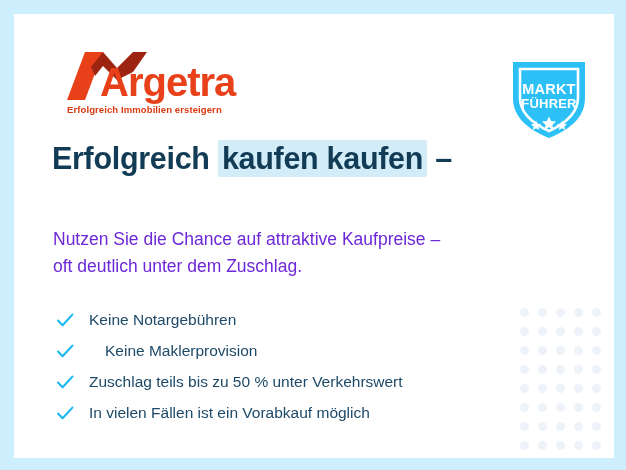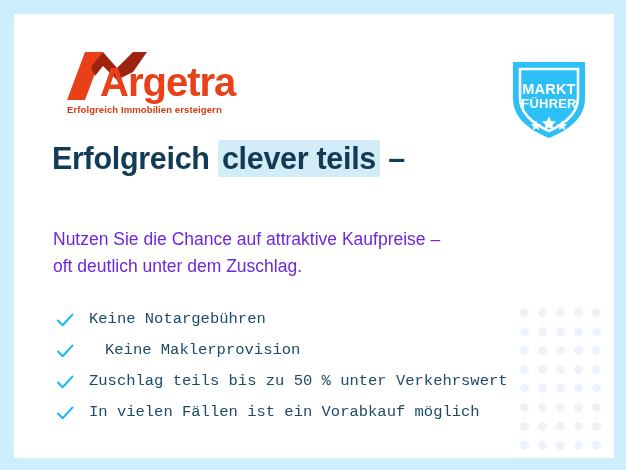--- a/index.html
+++ b/index.html
@@ -142,21 +142,20 @@
     margin-right: 13px;
     display: flex;
     align-items: center;
     justify-content: center;
   }
   #bullets .check svg { display: block; }
   #bullets .txt {
     font-size: 15.5px;
     color: #1d4a68;
     line-height: 1;
-    font-family: Liberation Mono, monospace;
   }
 </style>
 </head>
 <body>
 
 <div id="banner">
   <div id="card">
 
     <div id="dot-grid">
         <i style="background: rgb(238, 243, 250);"></i>
@@ -222,21 +221,21 @@
         <g fill="#ffffff">
           <path d="M33 70.5 l1.5 3.3 3.6 .4 -2.7 2.4 .8 3.5 -3.2 -1.8 -3.2 1.8 .8 -3.5 -2.7 -2.4 3.6 -.4 Z"></path>
           <path d="M46 66.5 l2.1 4.5 4.9 .6 -3.6 3.3 1 4.8 -4.4 -2.5 -4.4 2.5 1 -4.8 -3.6 -3.3 4.9 -.6 Z"></path>
           <path d="M59 70.5 l1.5 3.3 3.6 .4 -2.7 2.4 .8 3.5 -3.2 -1.8 -3.2 1.8 .8 -3.5 -2.7 -2.4 3.6 -.4 Z"></path>
         </g>
       </svg>
     </div>
 
     <h1 id="headline">
       <span>
-        <span>Erfolgreich </span><span class="hl">clever teils</span><span> –</span>
+        <span>Erfolgreich </span><span class="hl">kaufen kaufen</span><span> –</span>
       </span>
       <br>
     </h1>
 
     <p id="subtitle">
       <span>Nutzen Sie die Chance auf attraktive Kaufpreise –</span>
       <br>
       <span>oft deutlich unter dem Zuschlag.</span>
     </p>
 

